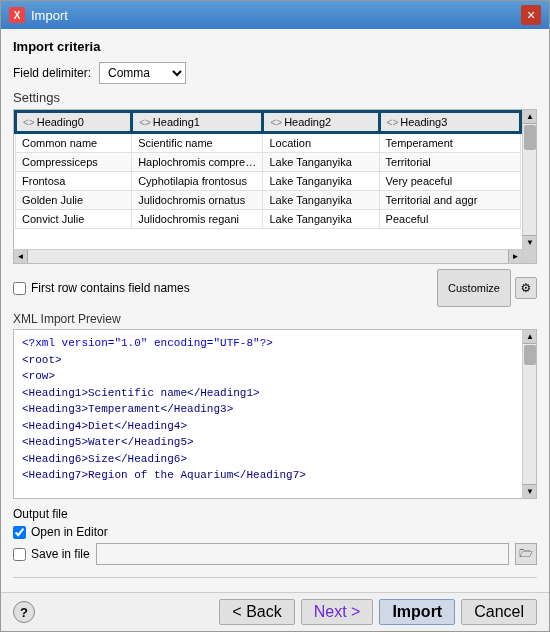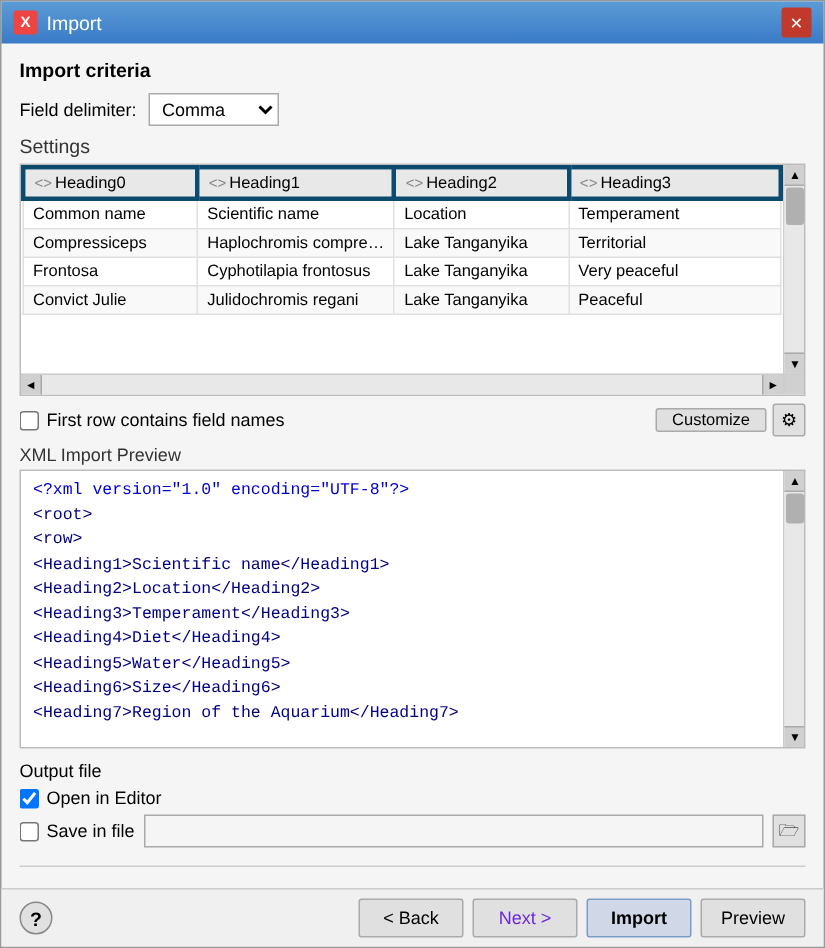--- a/index.html
+++ b/index.html
@@ -158,21 +158,21 @@
     .checkbox-input {
       width: 13px;
       height: 13px;
     }
     .customize-row {
       display: flex;
       align-items: center;
       gap: 4px;
     }
     .customize-btn {
-      height: 16px;
+      height: 38px;
       font-size: 11px;
       background: #e0e0e0;
       border: 1px solid #aaa;
       padding: 0 10px;
       cursor: pointer;
       border-radius: 2px;
     }
     .settings-icon-btn {
       width: 22px;
       height: 22px;
@@ -279,21 +279,21 @@
     }
     .nav-buttons {
       display: flex;
       gap: 6px;
     }
     .nav-btn {
       height: 26px;
       min-width: 70px;
       background: #e0e0e0;
       border: 1px solid #aaa;
-      font-size: 12px;
+      font-size: 16px;
       cursor: pointer;
       padding: 0 12px;
       border-radius: 2px;
     }
     .nav-btn.primary {
       background: #d0d8e8;
       border-color: #7a9cc8;
       font-weight: bold;
     }
     .nav-btn:disabled {
@@ -365,20 +365,26 @@
               <td>Lake Tanganyika</td>
               <td>Territorial</td>
             </tr>
             <tr>
               <td>Frontosa</td>
               <td>Cyphotilapia frontosus</td>
               <td>Lake Tanganyika</td>
               <td>Very peaceful</td>
             </tr>
             <tr>
+              <td>Golden Julie</td>
+              <td>Julidochromis ornatus</td>
+              <td>Lake Tanganyika</td>
+              <td>Territorial and aggr</td>
+            </tr>
+            <tr>
               <td>Convict Julie</td>
               <td>Julidochromis regani</td>
               <td>Lake Tanganyika</td>
               <td>Peaceful</td>
             </tr>
           </tbody>
         </table>
       </div>
 
       <div style="position:absolute;right:0;top:0;bottom:14px;width:14px;background:#f0f0f0;border-left:1px solid #ccc;display:flex;flex-direction:column;">
@@ -410,21 +416,20 @@
     </div>
 
     <div class="xml-preview-label">XML Import Preview</div>
     <div class="xml-preview-container">
       <div style="display:flex;flex:1;overflow:hidden;min-height:0;">
         <div class="xml-content">
           <span class="xml-line xml-decl">&lt;?xml version="1.0" encoding="UTF-8"?&gt;</span>
           <span class="xml-line xml-tag">&lt;root&gt;</span>
           <span class="xml-line xml-tag">  &lt;row&gt;</span>
           <span class="xml-line xml-tag">    &lt;Heading1&gt;Scientific name&lt;/Heading1&gt;</span>
-          <span class="xml-line xml-tag">    &lt;Heading2&gt;Location&lt;/Heading2&gt;</span>
           <span class="xml-line xml-tag">    &lt;Heading3&gt;Temperament&lt;/Heading3&gt;</span>
           <span class="xml-line xml-tag">    &lt;Heading4&gt;Diet&lt;/Heading4&gt;</span>
           <span class="xml-line xml-tag">    &lt;Heading5&gt;Water&lt;/Heading5&gt;</span>
           <span class="xml-line xml-tag">    &lt;Heading6&gt;Size&lt;/Heading6&gt;</span>
           <span class="xml-line xml-tag">    &lt;Heading7&gt;Region of the Aquarium&lt;/Heading7&gt;</span>
 
           <span class="xml-line xml-tag"></span>
         </div>
 
         <div style="width:14px;background:#f0f0f0;border-left:1px solid #ccc;display:flex;flex-direction:column;flex-shrink:0;">
@@ -457,16 +462,16 @@
 
     <div class="separator"></div>
   </div>
 
   <div class="bottom-bar">
     <button class="help-btn">?</button>
     <div class="nav-buttons">
       <button class="nav-btn">&lt; Back</button>
       <button class="nav-btn" disabled="">Next &gt;</button>
       <button class="nav-btn primary">Import</button>
-      <button class="nav-btn">Preview</button>
+      <button class="nav-btn">Cancel</button>
     </div>
   </div>
 </div>
 
 </body></html>

